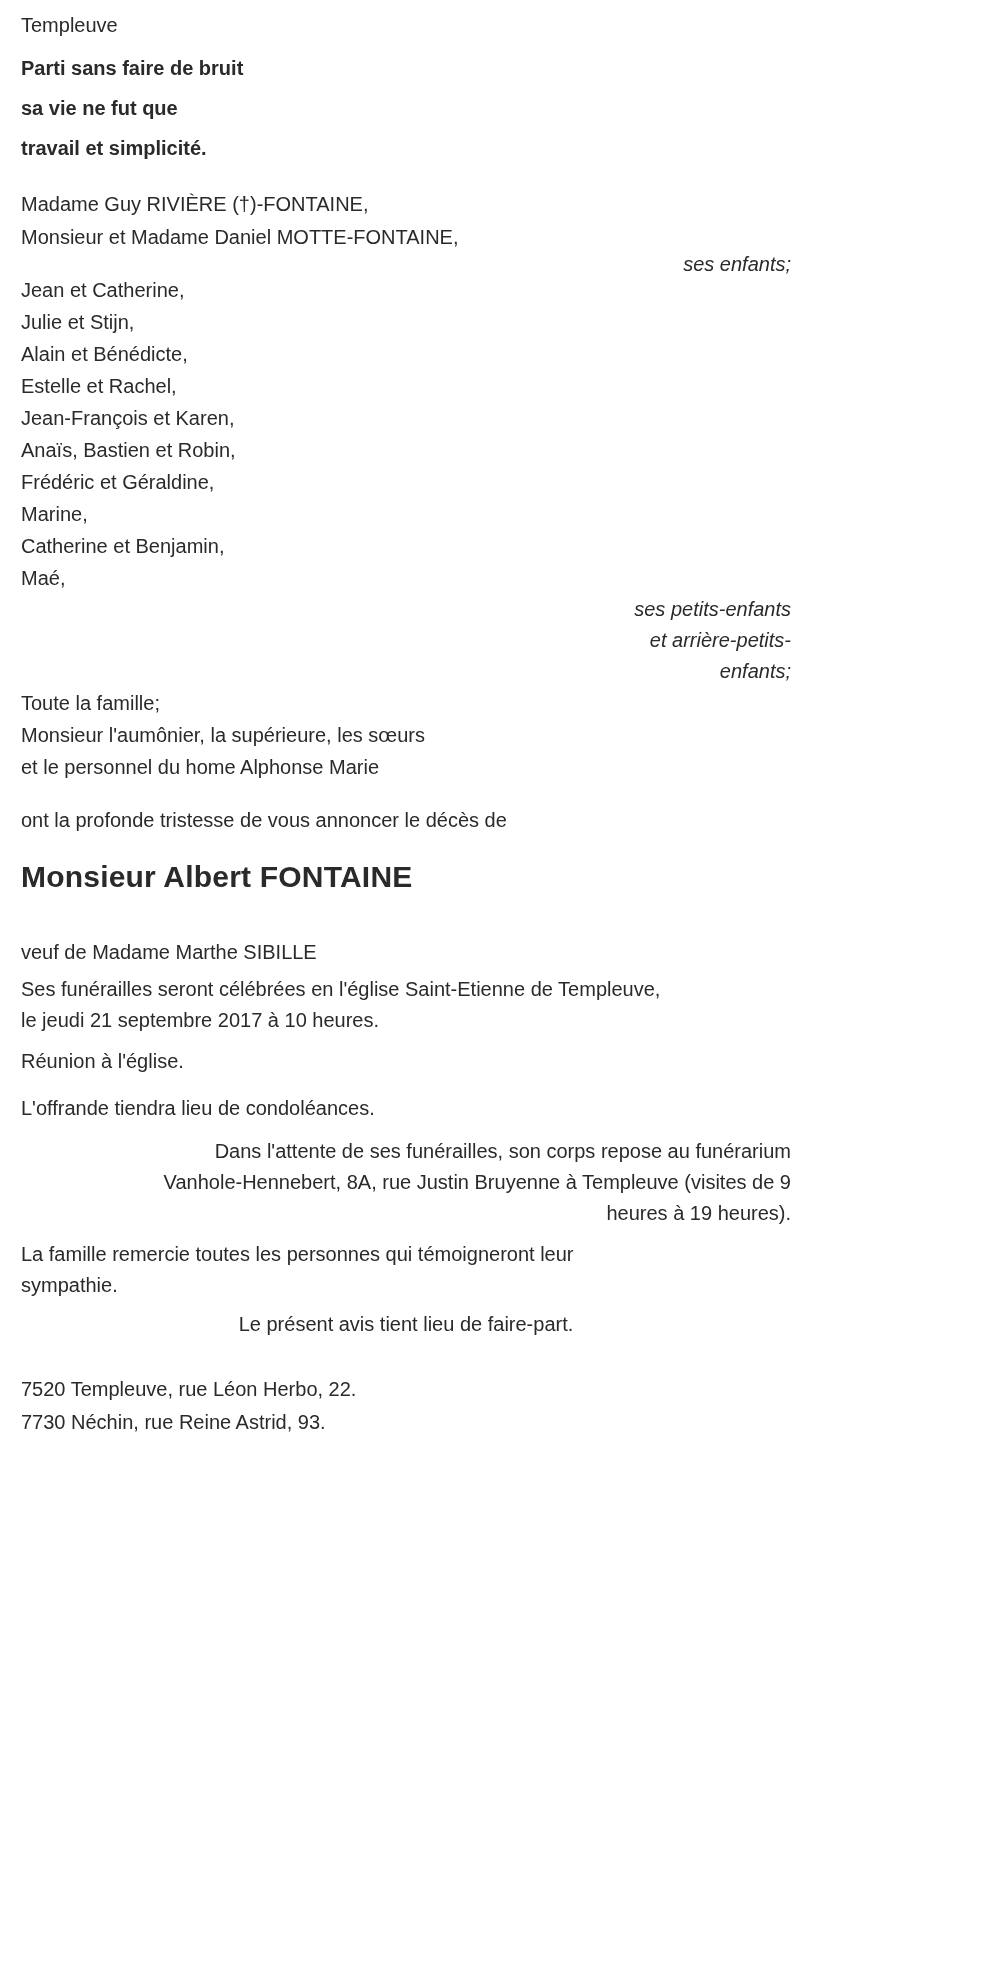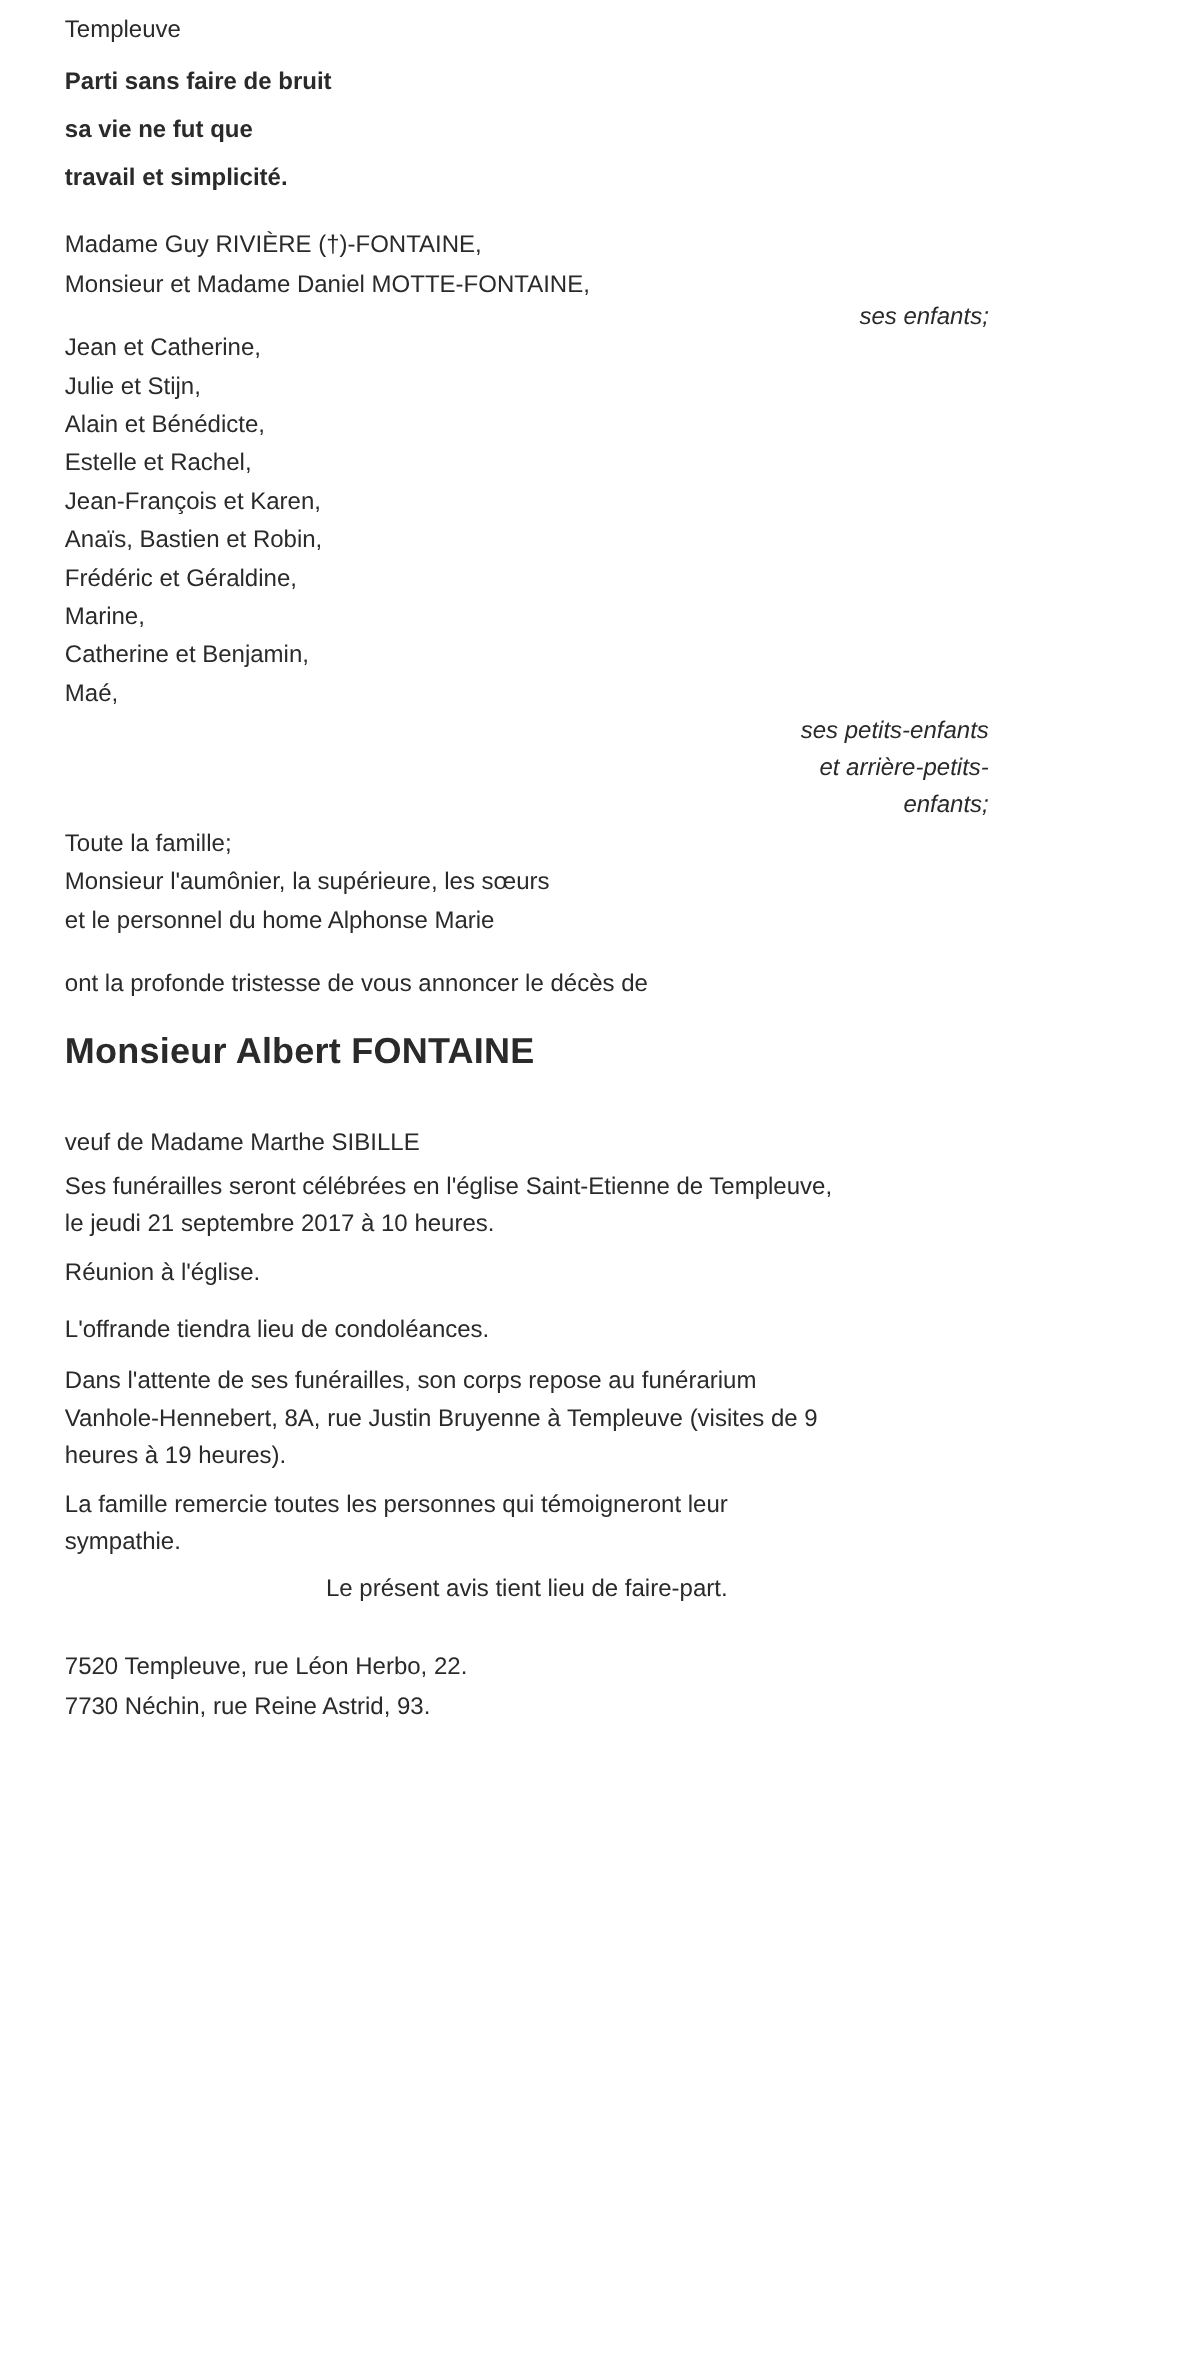--- a/index.html
+++ b/index.html
@@ -10,21 +10,20 @@
   }
   body {
     width: 1000px;
     min-height: 1969px;
     font-family: "Liberation Sans", "DejaVu Sans", sans-serif;
     color: #2a2a2a;
   }
   .page {
     width: 791px;
     padding-left: 21px;
-    margin-left: 33px;
   }
 
   .place {
     margin-top: 10px;
     font-size: 20px;
     line-height: 30px;
   }
   .epigraph { margin-top: 8px; }
   .epigraph .line {
     font-size: 20px;
@@ -70,21 +69,21 @@
     line-height: 30px;
   }
   .para .line {
     font-size: 20px;
     line-height: 31px;
   }
   .para-1 { margin-top: 32px; }
   .para-2 { margin-top: 7px; }
   .para-3 { margin-top: 10px; }
   .para-4 { margin-top: 16px; }
-  .para-5 { margin-top: 12px; }
+  .para-5 { margin-top: 12px; text-align: right; }
   .para-6 { margin-top: 10px; }
   .para-7 { margin-top: 8px; text-align: center; }
   .addresses { margin-top: 33px; }
   .addresses .line {
     font-size: 20px;
     line-height: 33px;
   }
 </style>
 </head>
 <body>

